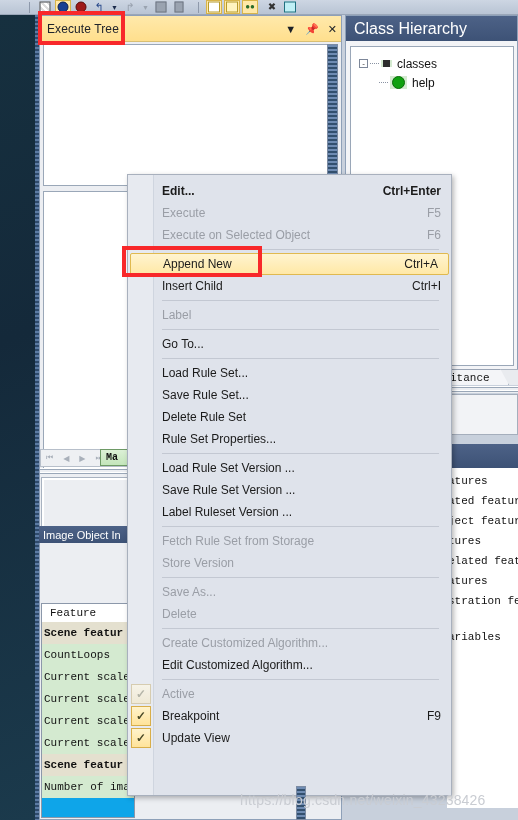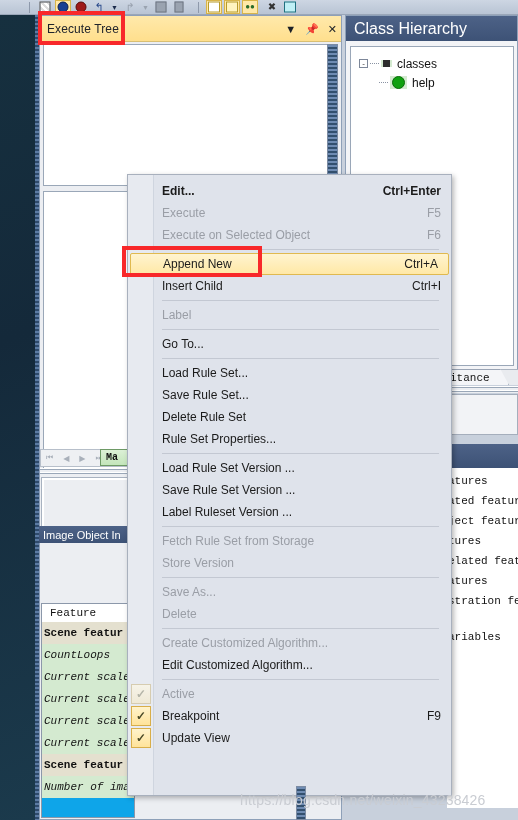--- a/index.html
+++ b/index.html
@@ -118,21 +118,21 @@
   .ioi-hdr {
     height: 18px; display:flex; align-items:center; padding-left: 8px;
     font-family: "Liberation Mono", monospace; font-size: 11px; color: #111;
     background: #fff;
   }
   .ioi-row {
     height: 22px; display: flex; align-items: center; padding-left: 2px;
     font-family: "Liberation Mono", monospace; font-size: 11px;
     white-space: nowrap; color: #111;
   }
-  .ioi-row.green  { background: #d4ead0; font-style: italic; }
+  .ioi-row.green  { background: #d4ead0; }
   .ioi-row.beige  { background: #e4e0cf; font-weight: bold; }
 
   
   .ch-panel {
     position: absolute; left: 345px; top: 15px; width: 173px; height: 355px;
     background: #f3f4f7; border: 1px solid #8ea0b8;
   }
   .ch-title {
     height: 25px; background: linear-gradient(#4d6287,#3d5276);
     display: flex; align-items: center;

